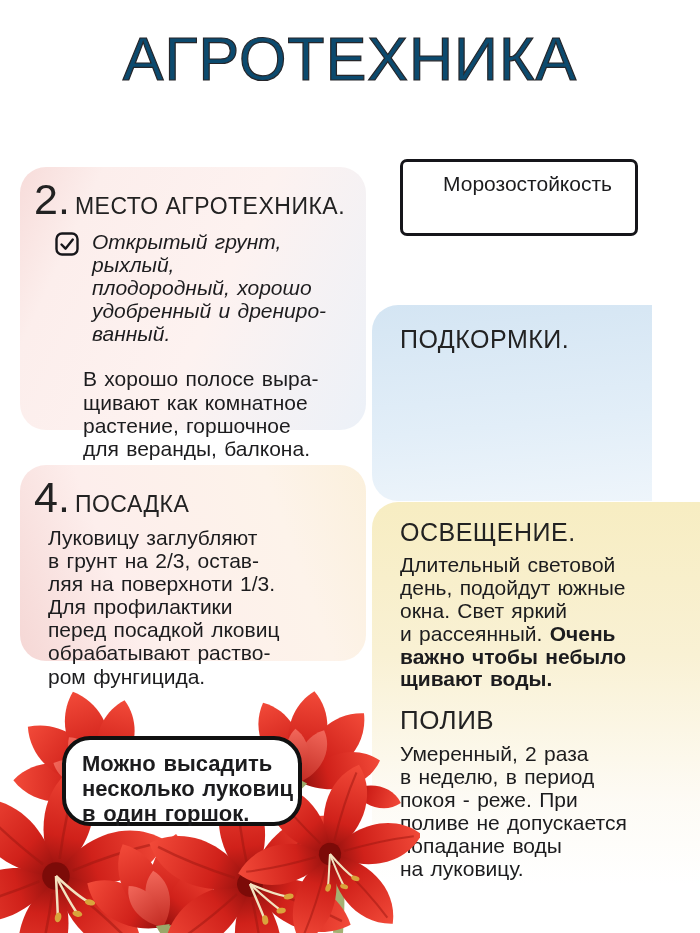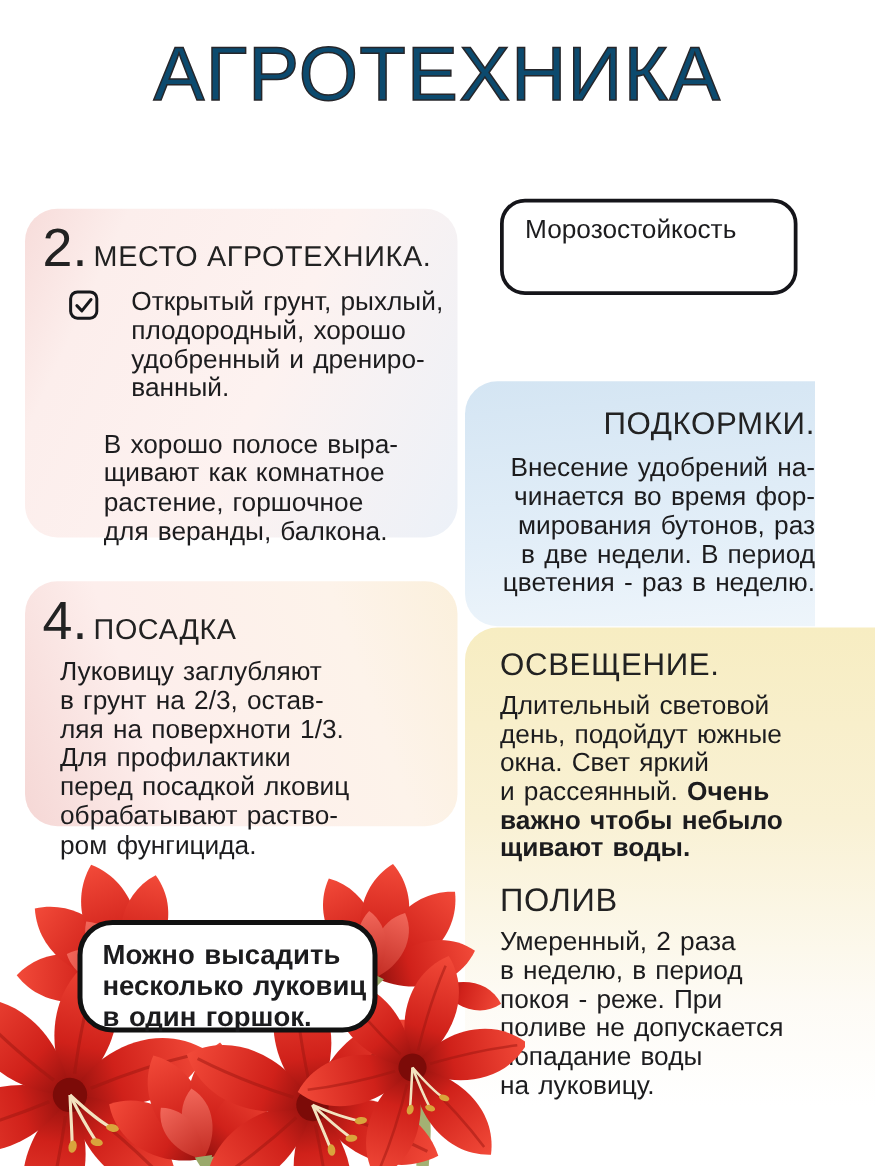--- a/index.html
+++ b/index.html
@@ -24,48 +24,48 @@
     left:20px; top:167px; width:346px; height:263px; border-radius:26px;
     background:linear-gradient(115deg,#f7dcda 0%,#fceeec 18%,#fdf2f0 55%,#ecf1f8 100%);
   }
   .planting {
     left:20px; top:465px; width:346px; height:196px; border-radius:26px;
     background:linear-gradient(70deg,#f5d7d5 0%,#fdeeec 30%,#fdf3ea 75%,#fbf0dc 100%);
   }
   .feeding {
     left:372px; top:305px; width:280px; height:196px; border-radius:26px 0 0 26px;
     background:linear-gradient(175deg,#d4e5f3 0%,#e2eef8 60%,#eef5fb 100%);
-    text-align:right;
   }
   .lighting {
     left:372px; top:502px; width:328px; height:383px; border-radius:26px 0 0 26px;
     background:linear-gradient(180deg,#f7edc2 0%,#f9f1d4 40%,rgba(252,248,238,.6) 78%,rgba(255,255,255,0) 100%);
   }
 
   .sec-head { display:flex; align-items:baseline; gap:5px; padding:8px 0 0 14px; }
   .num { font-size:43px; font-weight:500; color:#222; }
   .sec-title { font-size:23px; letter-spacing:.5px; color:#222; }
 
-  .check-row { display:flex; gap:26px; margin:6px 0 16px 35px; }
+  .check-row { display:flex; gap:13px; margin:6px 0 16px 35px;font-style:italic; }
   .checkbox { flex:0 0 auto; width:24px; height:24px; margin-top:2px; }
   .p2 { margin:22px 0 0 63px; }
   .planting .body { margin:4px 0 0 28px; }
 
   .h3 { font-size:25px; font-weight:400; color:#222; letter-spacing:.5px; }
   .feeding .h3 { margin:20px 0 0 28px; }
   .feeding .body { margin:9px 0 0 28px; }
   .lighting .h3 { margin:16px 0 0 28px; }
   .lighting .body { margin:7px 0 0 28px; line-height:1.09; }
   .h3-water { margin-top:14px !important; font-size:26px; }
   .bold { font-weight:700; }
 
   .frost {
     position:absolute; left:400px; top:159px; width:238px; height:77px;
-    background:#fff; border:3px solid #15151a; border-radius:20px; z-index:1;
+    background:#fff; border:3px solid #15151a; border-radius:7px; z-index:1;
     padding:10px 0 0 17px;
+    text-align:center;
   }
   .frost .line2 { padding-left:28px; margin-top:2px; }
 
   .tip {
     position:absolute; left:62px; top:736px; width:240px; height:90px;
     background:#fff; border:4px solid #111; border-radius:28px; z-index:3;
     padding:12px 0 0 16px;
   }
   .tip .body { font-weight:700; font-size:22px; line-height:1.13; }
 
@@ -100,25 +100,20 @@
 растение, горшочное
 для веранды, балкона.</p>
   </section>
 
   <div class="frost">
     <div class="body">Морозостойкость</div>
   </div>
 
   <section class="panel feeding">
     <div class="h3">ПОДКОРМКИ.</div>
-    <p class="body pre">Внесение удобрений на-
-чинается во время фор-
-мирования бутонов, раз
-в две недели. В период
-цветения - раз в неделю.</p>
   </section>
 
   <section class="panel planting">
     <div class="sec-head">
       <span class="num">4.</span>
       <span class="sec-title">ПОСАДКА</span>
     </div>
     <p class="body pre">Луковицу заглубляют
 в грунт на 2/3, остав-
 ляя на поверхноти 1/3.

